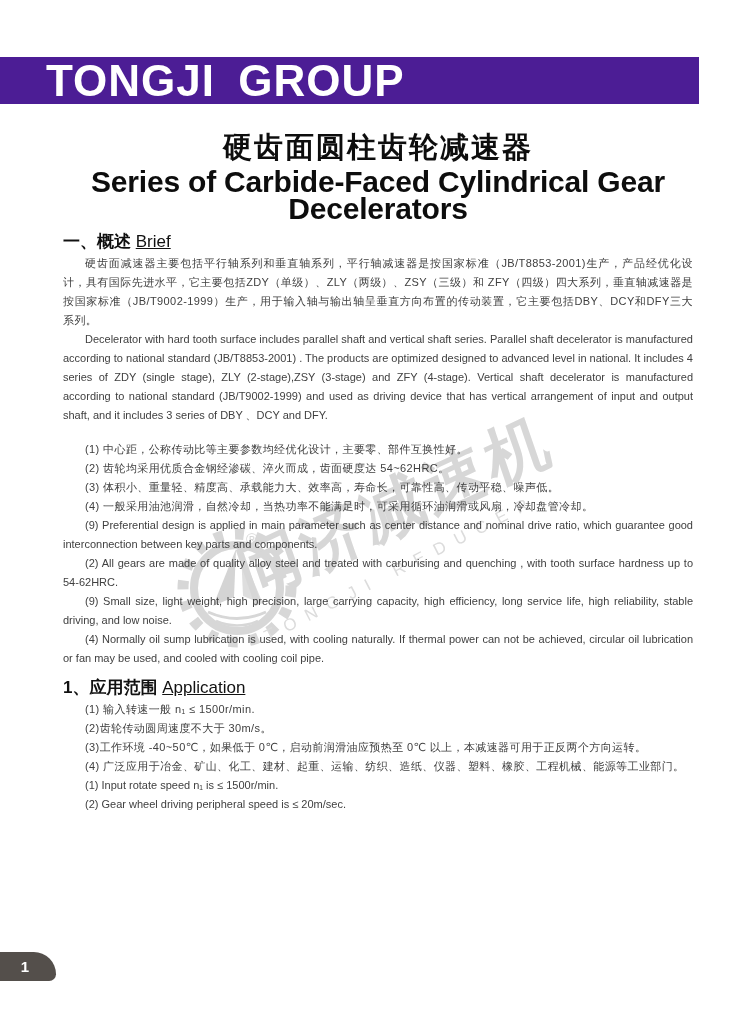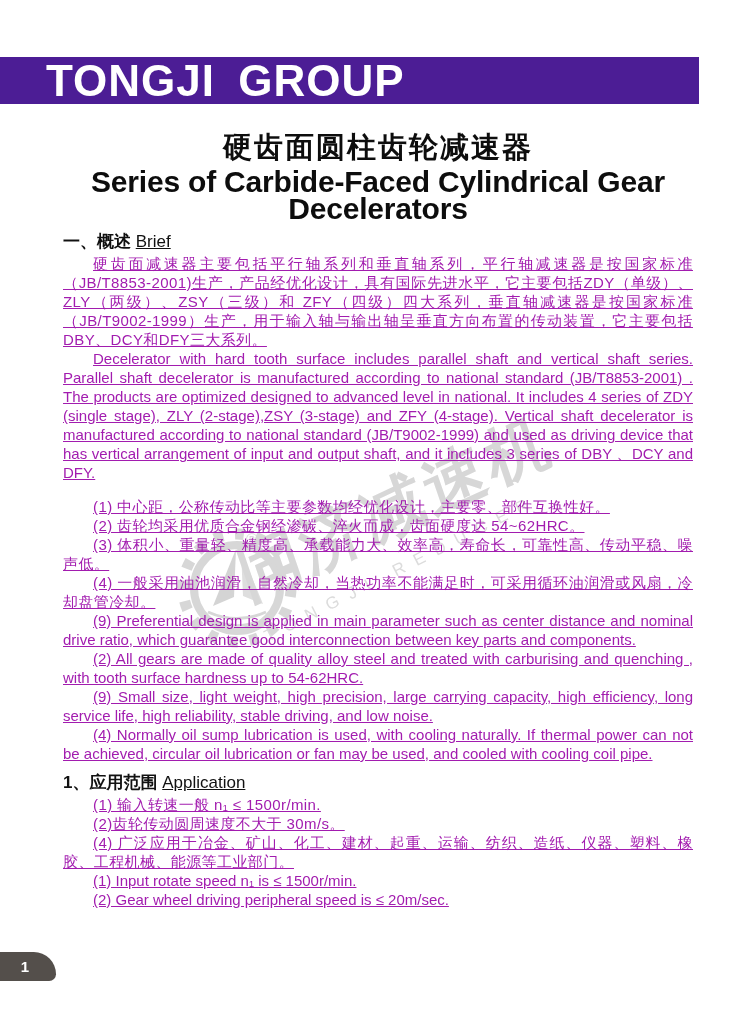--- a/index.html
+++ b/index.html
@@ -26,22 +26,22 @@
   }
   h2.title-en{
     margin:0 0 8px 0;text-align:center;font-size:30px;line-height:27px;
     font-weight:bold;letter-spacing:-0.2px;color:#0d0d0d;
   }
   .section{margin:0;}
   .sec-head{margin:0 0 1px 0;font-size:17px;line-height:23px;color:#111;}
   .sec-head .hcn{font-weight:bold;text-align:center;}
   .sec-head .hen{font-weight:normal;text-decoration:underline;}
   p.body{
-    margin:0;font-size:15px;line-height:19px;text-align:justify;
-    text-indent:2em;color:#a21caf;text-decoration:underline;
+    margin:0;font-size:11px;line-height:19px;text-align:justify;
+    text-indent:2em;color:#404040;
   }
   p.cn{letter-spacing:0.4px;}
   .gap-md{margin-top:15px;}
   .gap-sm{margin-top:8px;}
   .page-tab{
     position:absolute;left:0;top:952px;width:56px;height:29px;z-index:2;
     background:#544f4b;border-radius:0 26px 8px 0;
     display:flex;align-items:center;justify-content:center;
   }
   .page-tab span{color:#ffffff;font-size:15px;font-weight:bold;padding-right:6px;}
@@ -88,20 +88,21 @@
       <p class="body en">(9) Preferential design is applied in main parameter such as  center distance and nominal drive ratio, which guarantee good interconnection between key parts and components.</p>
       <p class="body en">(2) All gears  are made of quality alloy steel and treated with carburising and quenching , with tooth surface hardness up to 54-62HRC.</p>
       <p class="body en">(9) Small size, light weight, high precision, large carrying capacity, high efficiency, long service life, high reliability, stable driving, and low noise.</p>
       <p class="body en">(4) Normally oil sump lubrication is used, with cooling naturally. If thermal power can not be achieved, circular oil lubrication or fan may be used, and cooled with cooling coil pipe.</p>
     </div>
 
     <div class="section gap-sm">
       <h3 class="sec-head"><span class="hcn">1、应用范围</span> <span class="hen">Application</span></h3>
       <p class="body cn">(1) 输入转速一般 n₁ ≤ 1500r/min.</p>
       <p class="body cn">(2)齿轮传动圆周速度不大于 30m/s。</p>
+      <p class="body cn">(3)工作环境 -40~50℃，如果低于 0℃，启动前润滑油应预热至 0℃ 以上，本减速器可用于正反两个方向运转。</p>
       <p class="body cn">(4) 广泛应用于冶金、矿山、化工、建材、起重、运输、纺织、造纸、仪器、塑料、橡胶、工程机械、能源等工业部门。</p>
       <p class="body en">(1) Input rotate speed n₁ is  ≤ 1500r/min.</p>
       <p class="body en">(2) Gear wheel driving peripheral speed is  ≤ 20m/sec.</p>
     </div>
 
   </main>
 
   <div class="page-tab">
     <span>1</span>
   </div>

